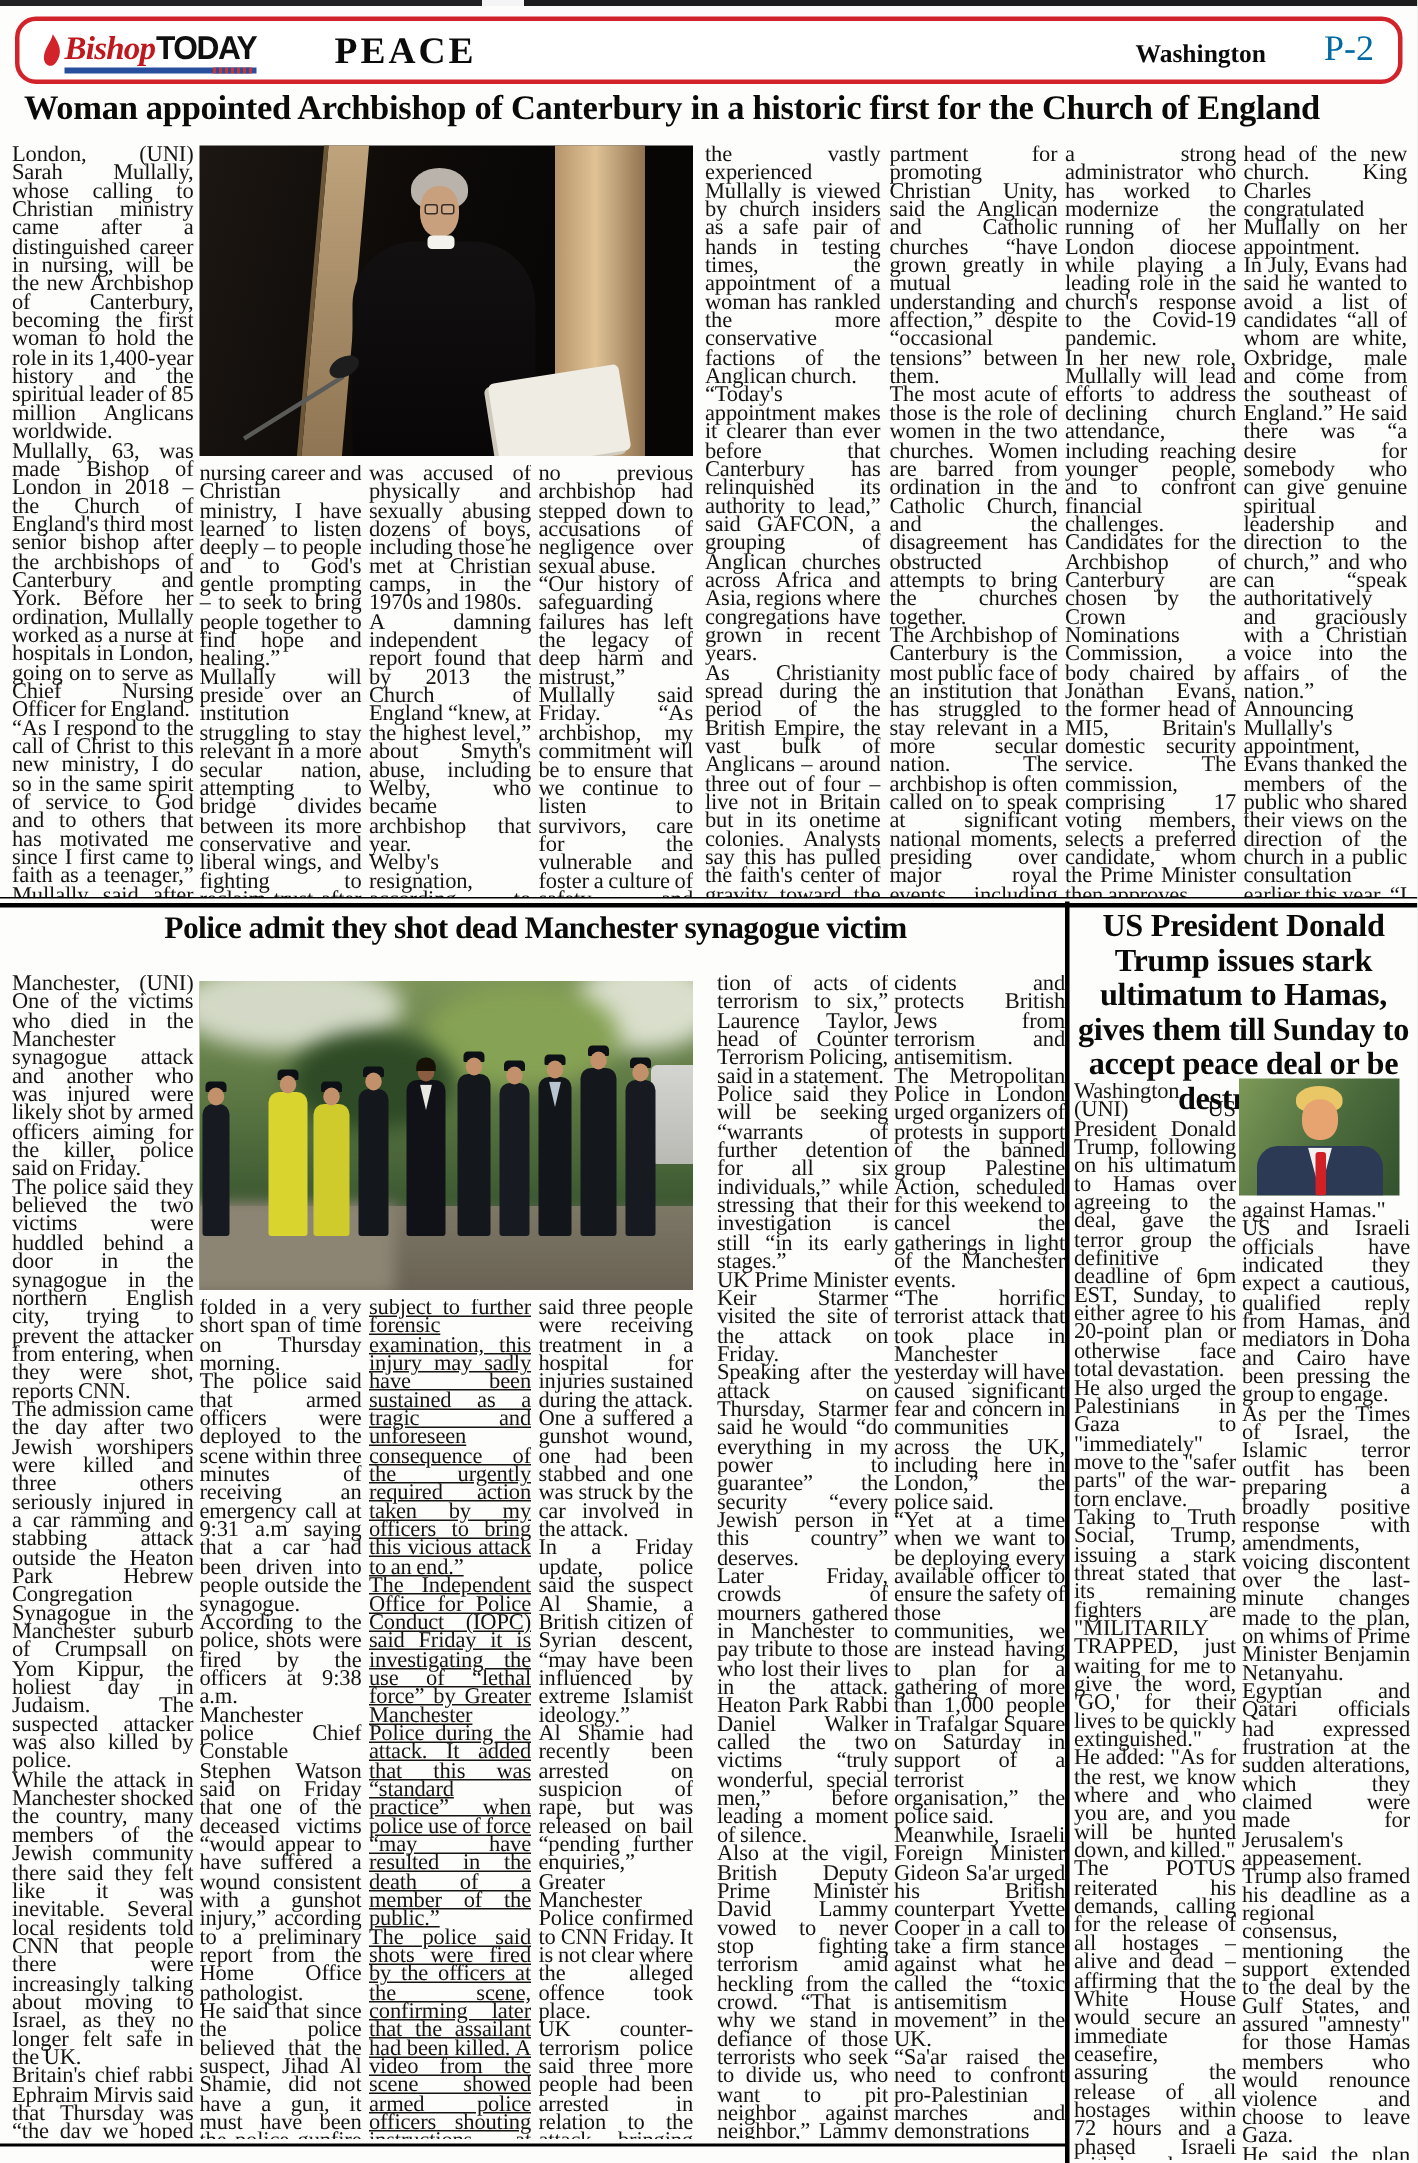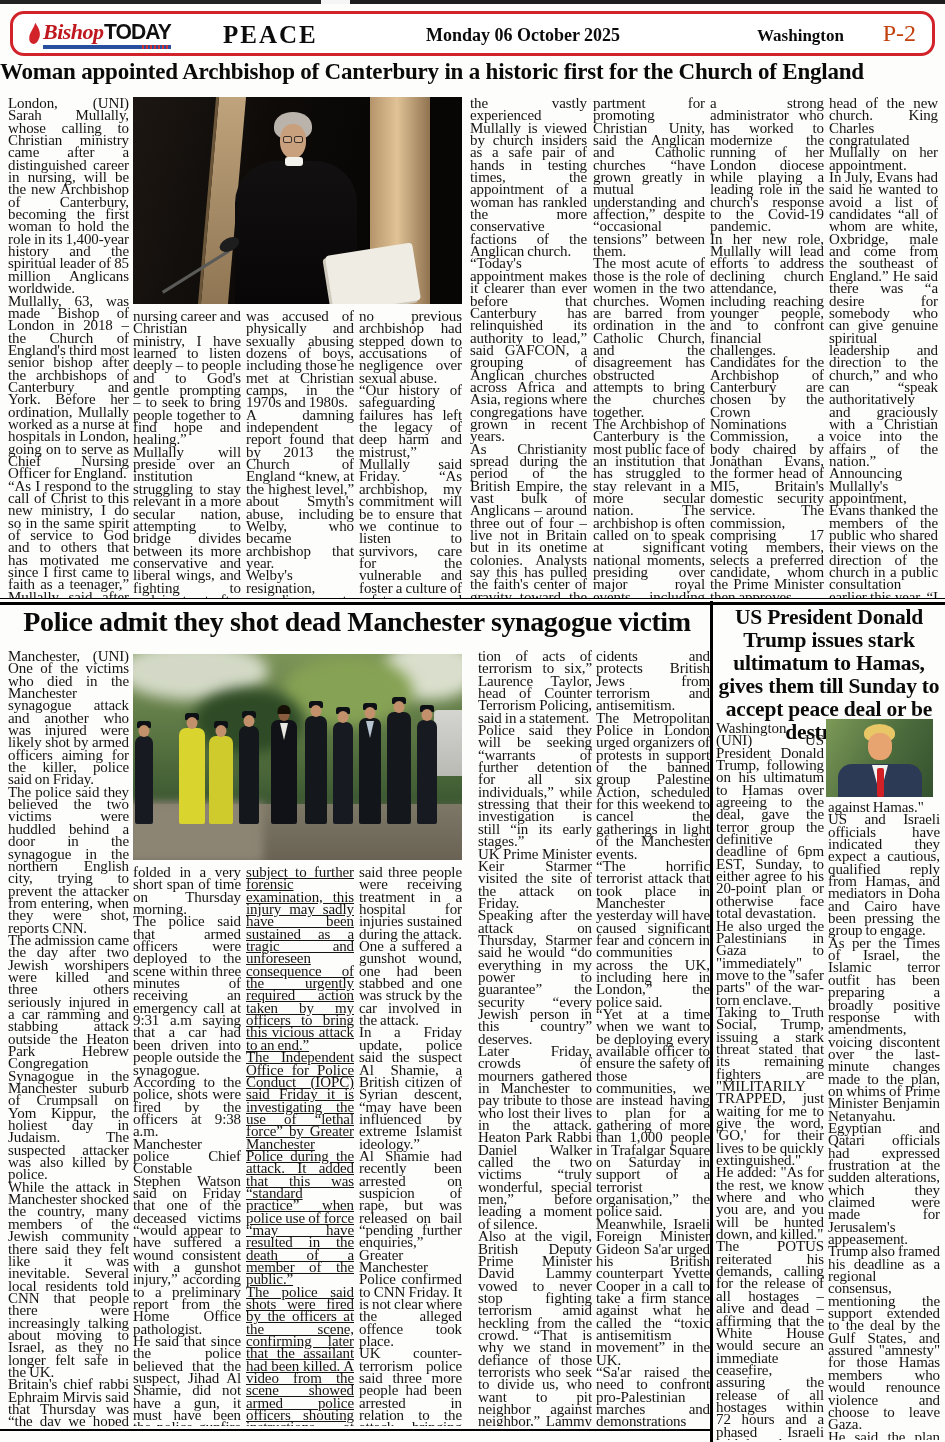--- a/index.html
+++ b/index.html
@@ -19,26 +19,26 @@
   .logo-flame { width:15px; height:26px; margin-right:1px; margin-top:2px; }
   .logo-orissa { font-style:italic; font-weight:bold; font-size:22px; color:#c0181f; letter-spacing:-0.5px; }
   .logo-today { font-family:"Liberation Sans","DejaVu Sans",sans-serif; font-weight:bold;
     font-size:22px; color:#101010; letter-spacing:-1px; display:inline-block; transform:scaleX(.96); transform-origin:left; }
   .logo-bar { position:absolute; left:30px; top:31px; width:128px; height:4px; background:#274f9d; }
   .logo-bar::after { content:""; position:absolute; right:3px; top:0; width:26px; height:4px;
     background:repeating-linear-gradient(90deg,#c33 0 2px,#274f9d 2px 4px); }
   .mh-section { position:absolute; left:210px; top:7px; font-size:25px; font-weight:bold; letter-spacing:2px; color:#0b0b0b; }
   .mh-date { position:absolute; left:380px; top:11px; width:260px; text-align:center; font-size:18px; font-weight:bold; color:#0b0b0b; }
   .mh-city { position:absolute; right:88px; top:12px; font-size:17px; font-weight:bold; color:#0b0b0b; }
-  .mh-page { position:absolute; right:16px; top:6px; font-size:24px; color:#c2410c; }
+  .mh-page { position:absolute; right:16px; top:6px; font-size:24px; color:#0369a1; }
 
   
   .hl { font-weight:bold; color:#0a0a0a; text-align:center; }
-  .hl-a1 { position:absolute; left:0; top:59px; width:751px; font-size:23px; letter-spacing:-0.2px; white-space:nowrap; }
-  .hl-a2 { position:absolute; left:4px; top:606px; width:706px; font-size:28px; letter-spacing:-0.4px; white-space:nowrap; }
+  .hl-a1 { position:absolute; left:0; top:59px; width:751px; font-size:23px; letter-spacing:-0.2px; white-space:nowrap;padding-left:16px; }
+  .hl-a2 { position:absolute; left:4px; top:606px; width:706px; font-size:21px; letter-spacing:-0.4px; white-space:nowrap; }
   .hl-a3 { position:absolute; left:716px; top:606px; width:226px; font-size:21.5px; line-height:23px; letter-spacing:-0.2px; }
 
   
   .col { position:absolute; text-align:justify; font-size:15px; line-height:12.35px;
     letter-spacing:-0.1px; word-spacing:-0.6px; white-space:pre-line; overflow:hidden;
     hyphens:auto; -webkit-hyphens:auto; }
   .a1c { top:97px; height:501px; }
   .a1c.low { top:310px; height:288px; }
   .c1-1{left:8px;width:121px;} .c1-2{left:133px;width:108px;} .c1-3{left:246px;width:108px;}
   .c1-4{left:359px;width:103px;} .c1-5{left:470px;width:117px;} .c1-6{left:593px;width:112px;}
@@ -130,21 +130,20 @@
   <header class="masthead">
     <div class="logo">
       <svg class="logo-flame" viewBox="0 0 20 30">
         <path d="M11 0 C17 9 20 16 14 25 C10 31 3 28 3 21 C3 13 9 8 11 0 Z" fill="#d2232a"></path>
       </svg>
       <span class="logo-orissa">Bishop</span>
       <span class="logo-today">TODAY</span>
     </div>
     <div class="logo-bar"></div>
     <div class="mh-section">PEACE</div>
-    <div class="mh-date">Monday 06 October 2025</div>
     <div class="mh-city">Washington</div>
     <div class="mh-page">P-2</div>
   </header>
 
   <h1 class="hl hl-a1">Woman appointed Archbishop of Canterbury in a historic first for the Church of England</h1>
 
   <div class="photo1">
     <div class="p1-beam"></div>
     <div class="p1-panel"></div>
     <div class="p1-robe"></div>

